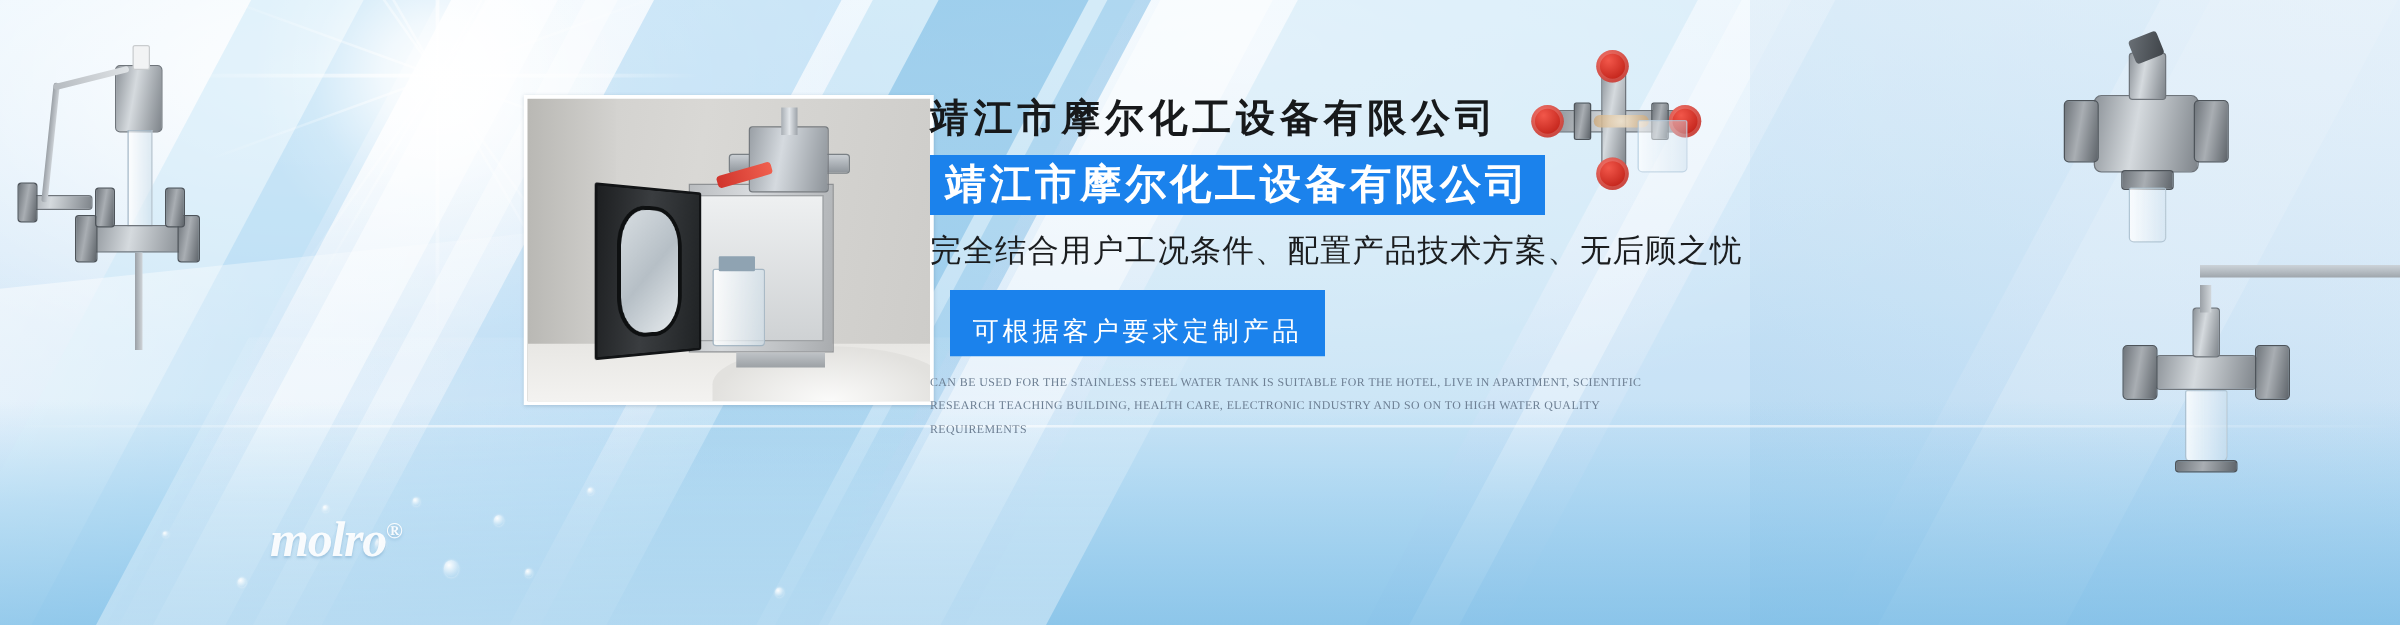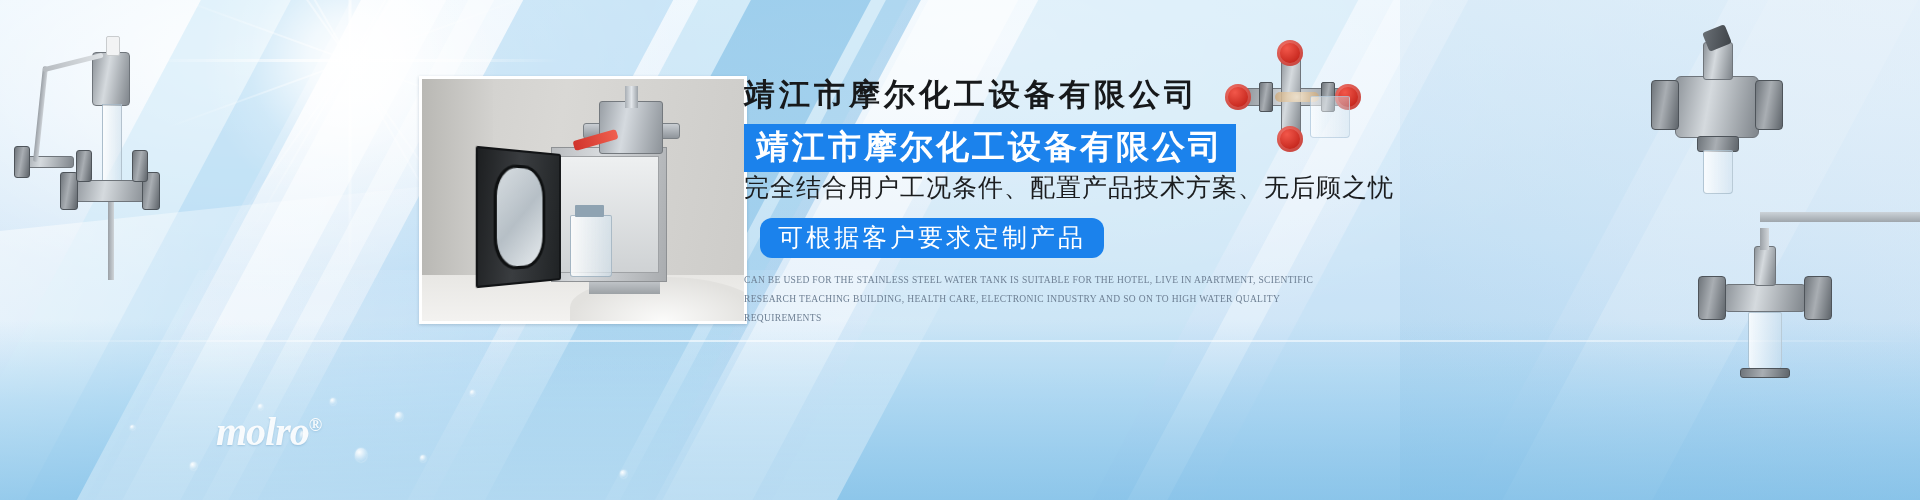--- a/index.html
+++ b/index.html
@@ -173,39 +173,39 @@
     background:#1b82ec;
     color:#ffffff;
     font-size:33px;
     font-weight:700;
     letter-spacing:3px;
     padding:5px 12px 7px 12px;
     line-height:1.08;
     white-space:nowrap;
   }
   .subline {
+    margin-top:14px;
     font-size:25px;
     font-weight:400;
     color:#1b1d1f;
     letter-spacing:1px;
     white-space:nowrap;
     line-height:1.2;
   }
   .pill {
     display:inline-block;
     margin-top:16px; margin-left:16px;
     background:#1b82ec;
     color:#ffffff;
-    font-size:25px;
+    font-size:21px;
     font-weight:500;
     letter-spacing:3px;
-    padding:5px 18px 7px 18px;
+    padding:22px 18px 7px 18px;
     line-height:1.15;
     white-space:nowrap;
-    border-radius:12px;
   }
   .eng {
     margin-top:13px;
     width:605px;
     font-family:"Liberation Serif", serif;
     font-size:9.5px;
     line-height:1.95;
     letter-spacing:.35px;
     color:#6d7f93;
     text-transform:uppercase;

